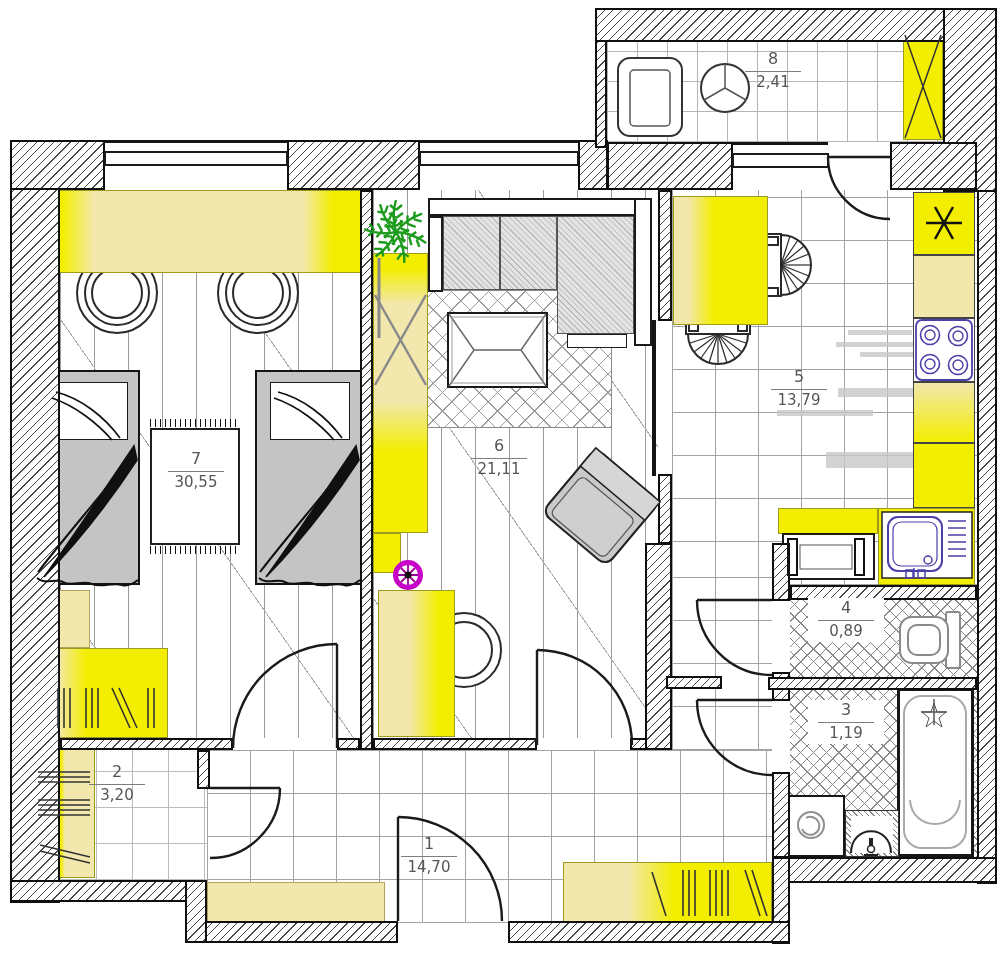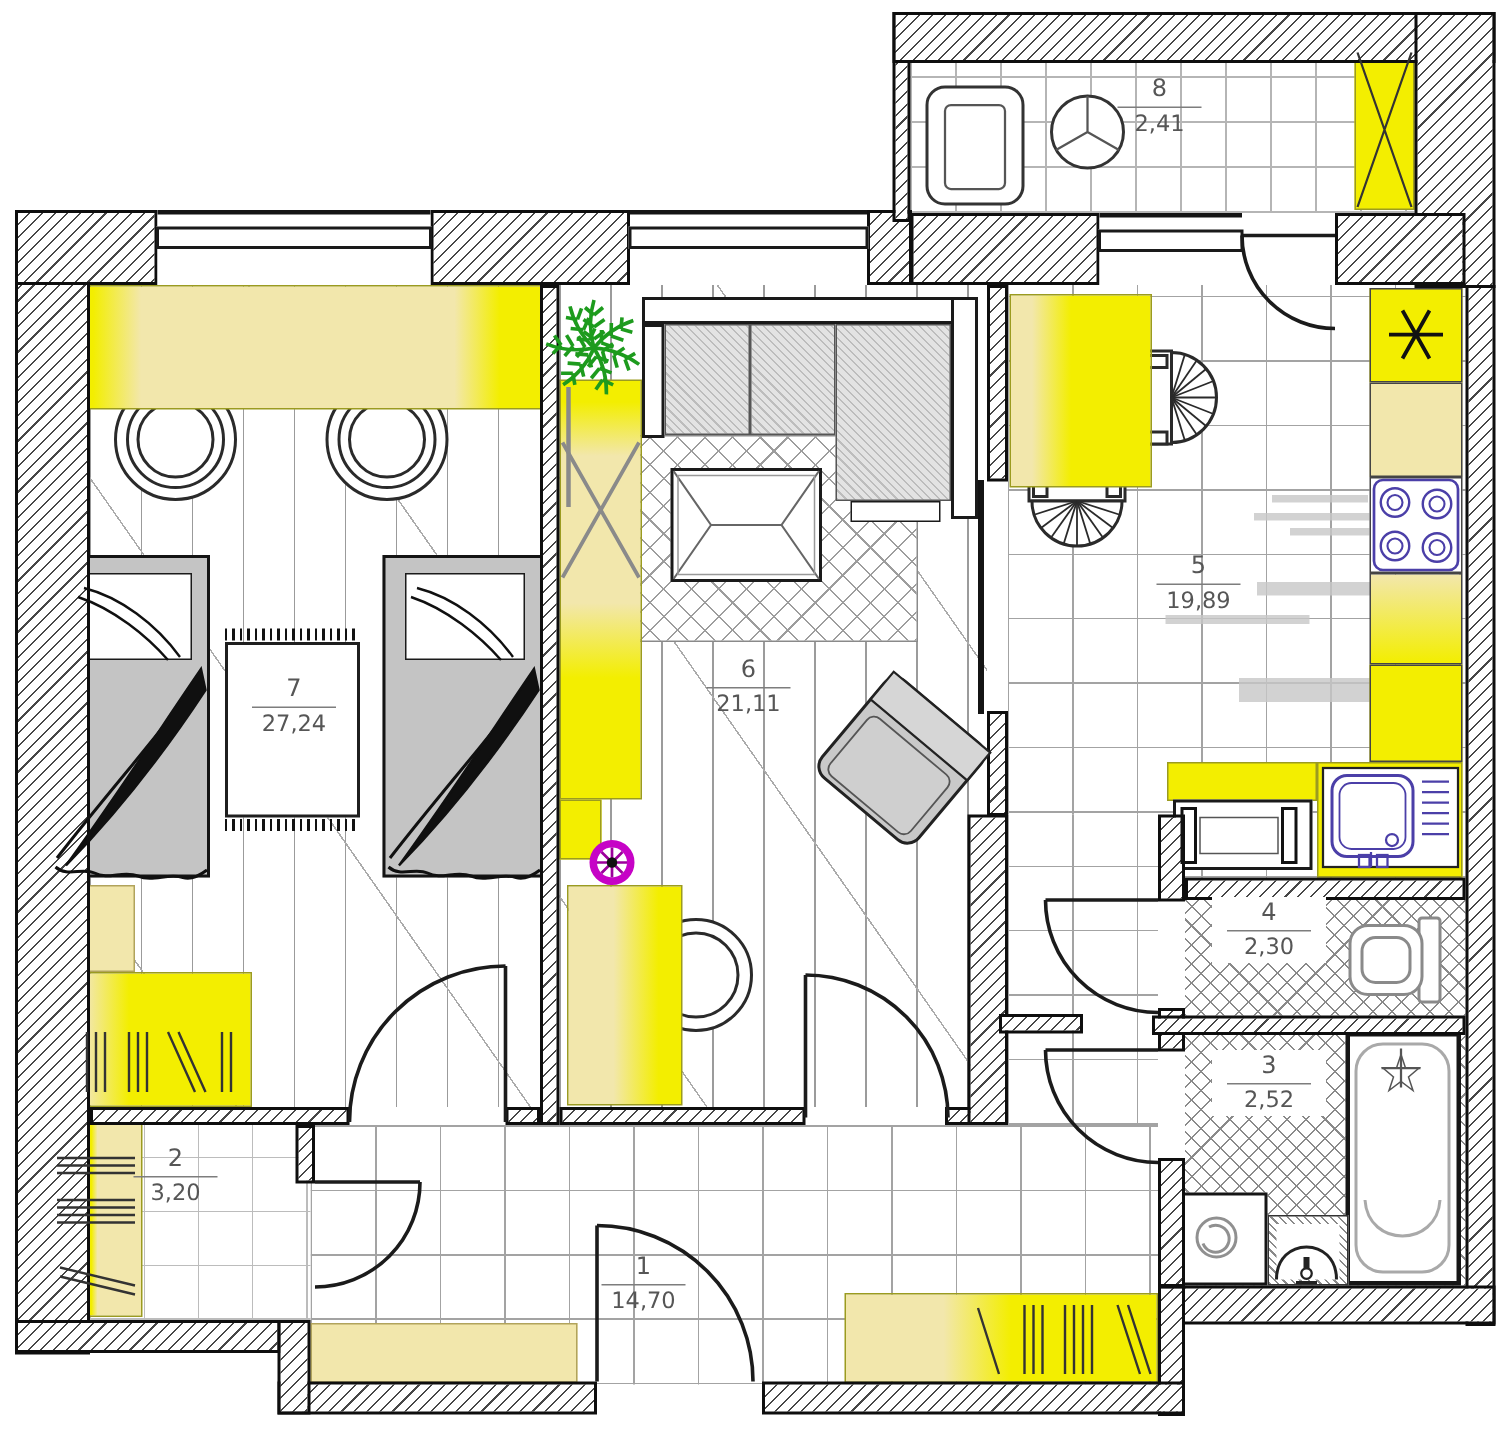--- a/index.html
+++ b/index.html
@@ -382,46 +382,46 @@
       <path d="M851,853 C851,824 891,824 891,853" fill="#fff" stroke="#222" stroke-width="2"></path>
       <rect x="869" y="838" width="4" height="8" fill="#222"></rect>
       <circle cx="871" cy="849" r="3.5" fill="#fff" stroke="#222" stroke-width="1.5"></circle>
       <path d="M864,855 H878" stroke="#222" stroke-width="2"></path>
     </g>
   </svg>
 
   <div class="rlabel" style="left:196px;top:450px;">
     <div class="num">7</div>
     <div class="bar"></div>
-    <div class="area">27,24</div>
+    <div class="area">30,55</div>
   </div>
   <div class="rlabel" style="left:499px;top:437px;">
     <div class="num">6</div>
     <div class="bar"></div>
     <div class="area">21,11</div>
   </div>
   <div class="rlabel" style="left:799px;top:368px;">
     <div class="num">5</div>
     <div class="bar"></div>
-    <div class="area">19,89</div>
+    <div class="area">13,79</div>
   </div>
   <div class="rlabel" style="left:773px;top:50px;">
     <div class="num">8</div>
     <div class="bar"></div>
     <div class="area">2,41</div>
   </div>
   <div class="rlabel card" style="left:846px;top:598px;">
     <div class="num">4</div>
     <div class="bar"></div>
-    <div class="area">2,30</div>
+    <div class="area">0,89</div>
   </div>
   <div class="rlabel card" style="left:846px;top:700px;">
     <div class="num">3</div>
     <div class="bar"></div>
-    <div class="area">2,52</div>
+    <div class="area">1,19</div>
   </div>
   <div class="rlabel" style="left:117px;top:763px;">
     <div class="num">2</div>
     <div class="bar"></div>
     <div class="area">3,20</div>
   </div>
   <div class="rlabel" style="left:429px;top:835px;">
     <div class="num">1</div>
     <div class="bar"></div>
     <div class="area">14,70</div>

